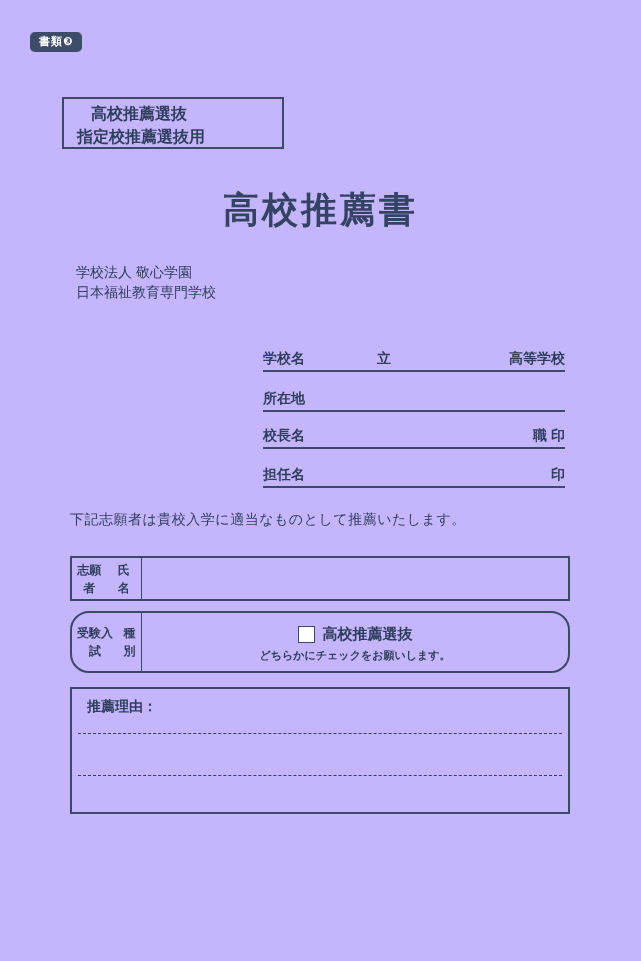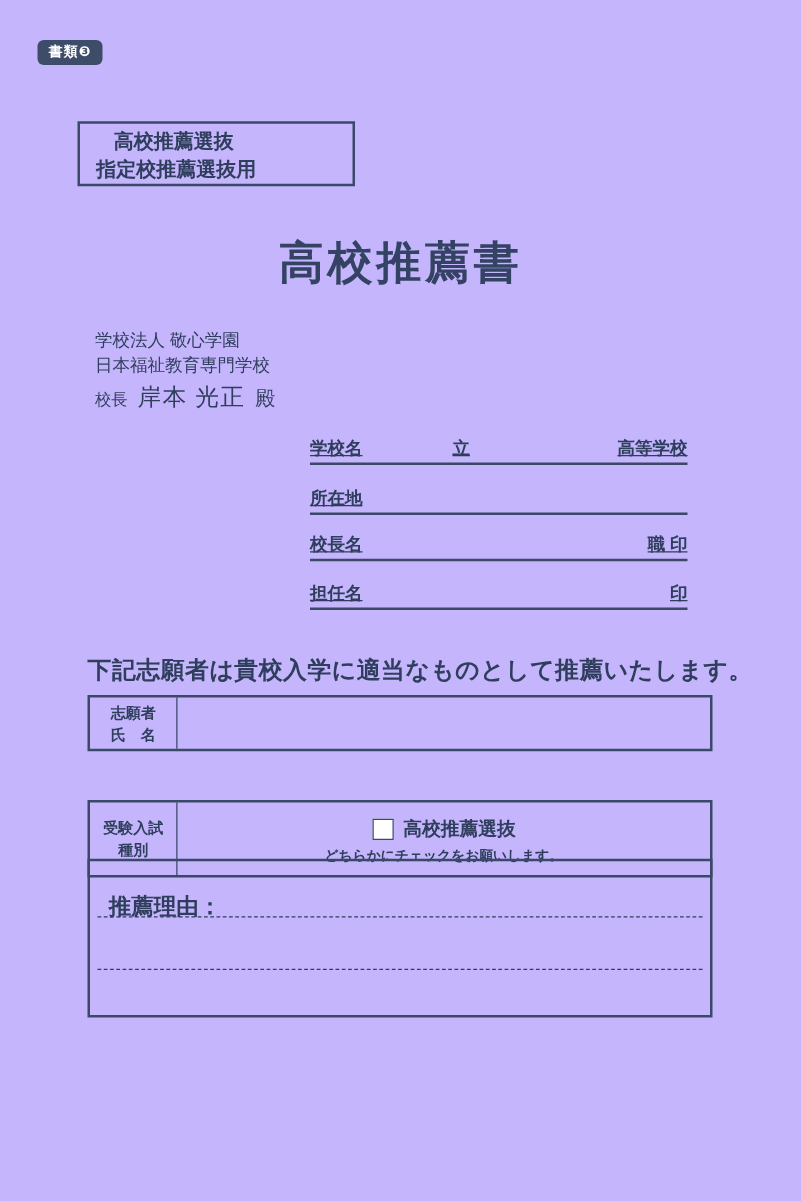--- a/index.html
+++ b/index.html
@@ -66,75 +66,75 @@
     font-size:14px;font-weight:bold;
   }
   .date-line span{position:absolute;bottom:3px;}
   .dl-label{left:0;}
   .dl-century{left:62px;}
   .dl-year{left:103px;}
   .dl-month{left:158px;}
   .dl-day{left:213px;}
   
   .frow{
-    position:absolute;left:248px;width:302px;height:22px;
+    position:absolute;left:263px;width:302px;height:22px;
     border-bottom:2px solid var(--navy-border);
     font-size:14px;font-weight:bold;
-    display:flex;align-items:flex-start;text-decoration:underline;
+    display:flex;align-items:flex-start;
   }
   .frow span{padding-bottom:2px;}
   .frow .mid{margin-left:72px;}
   .frow .right{margin-left:auto;}
   .frow1{top:350px;}
   .frow2{top:390px;}
   .frow3{top:427px;}
   .frow4{top:466px;}
   
   .statement{
-    position:absolute;left:70px;top:523px;
-    font-size:19px;font-weight:bold;letter-spacing:0.5px;
+    position:absolute;left:70px;top:511px;
+    font-size:14px;font-weight:normal;letter-spacing:0.5px;
   }
   
   .bbox{
     position:absolute;left:70px;width:500px;
     border:2px solid var(--navy-border);
     display:flex;
   }
   .bbox .label-cell{
     width:70px;flex:0 0 70px;
     border-right:1.5px solid var(--navy-border);
-    display:flex;flex-direction:column;justify-content:center;align-items:center;
+    display:flex;flex-direction:row;justify-content:center;align-items:center;
     font-size:12px;font-weight:bold;line-height:1.5;
     text-align:center;
   }
   .applicant-box{top:556px;height:45px;}
   .applicant-box .value-cell{flex:1;}
-  .examtype-box{top:640px;height:62px;}
+  .examtype-box{top:611px;height:62px;border-radius:19px;}
   .examtype-box .content-cell{
     flex:1;display:flex;flex-direction:column;
     justify-content:center;align-items:center;gap:4px;
     padding-top:4px;
   }
   .cb-row{display:flex;align-items:center;gap:12px;}
   .cb-group{display:flex;align-items:center;gap:8px;margin:0 12px;}
   .checkbox{
     width:17px;height:17px;
     border:1.5px solid var(--navy-border);
     background:#ffffff;
   }
   .cb-label{font-size:15px;font-weight:bold;}
   .cb-note{font-size:11px;font-weight:bold;}
   
   .reason-box{
     position:absolute;left:70px;top:687px;width:500px;height:127px;
     border:2px solid var(--navy-border);
   }
   .reason-label{
-    position:absolute;left:15px;top:24px;
-    font-size:18px;font-weight:bold;
+    position:absolute;left:15px;top:9px;
+    font-size:14px;font-weight:bold;
   }
   .dash-line{
     position:absolute;left:6px;right:6px;height:0;
     border-top:1.5px dashed var(--navy);
   }
   .dash1{top:44px;}
   .dash2{top:86px;}
 </style>
 </head>
 <body>
@@ -147,25 +147,20 @@
     <div class="l1">高校推薦選抜</div>
     <div class="l2">指定校推薦選抜用</div>
   </div>
 
 
   <div class="main-title">高校推薦書</div>
 
   <div class="addressee">
     <div class="org">学校法人 敬心学園</div>
     <div class="org">日本福祉教育専門学校</div>
-    <div class="principal">
-      <span class="p-title">校長</span>
-      <span class="p-name">岸本 光正</span>
-      <span class="p-hon">殿</span>
-    </div>
   </div>
 
 
   <div class="frow frow1">
     <span>学校名</span>
     <span class="mid">立</span>
     <span class="right">高等学校</span>
   </div>
 
   <div class="frow frow2">

